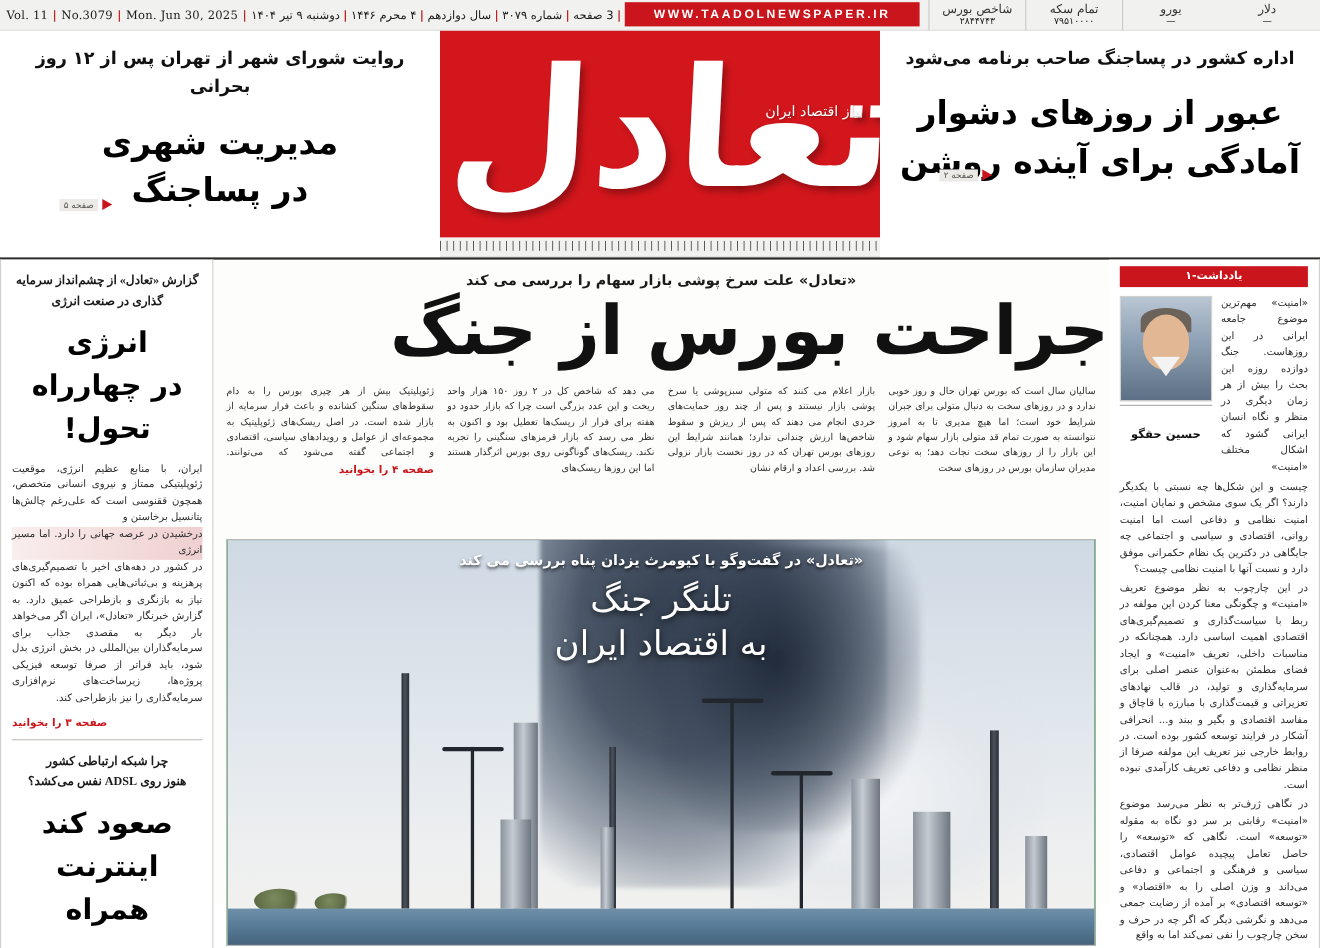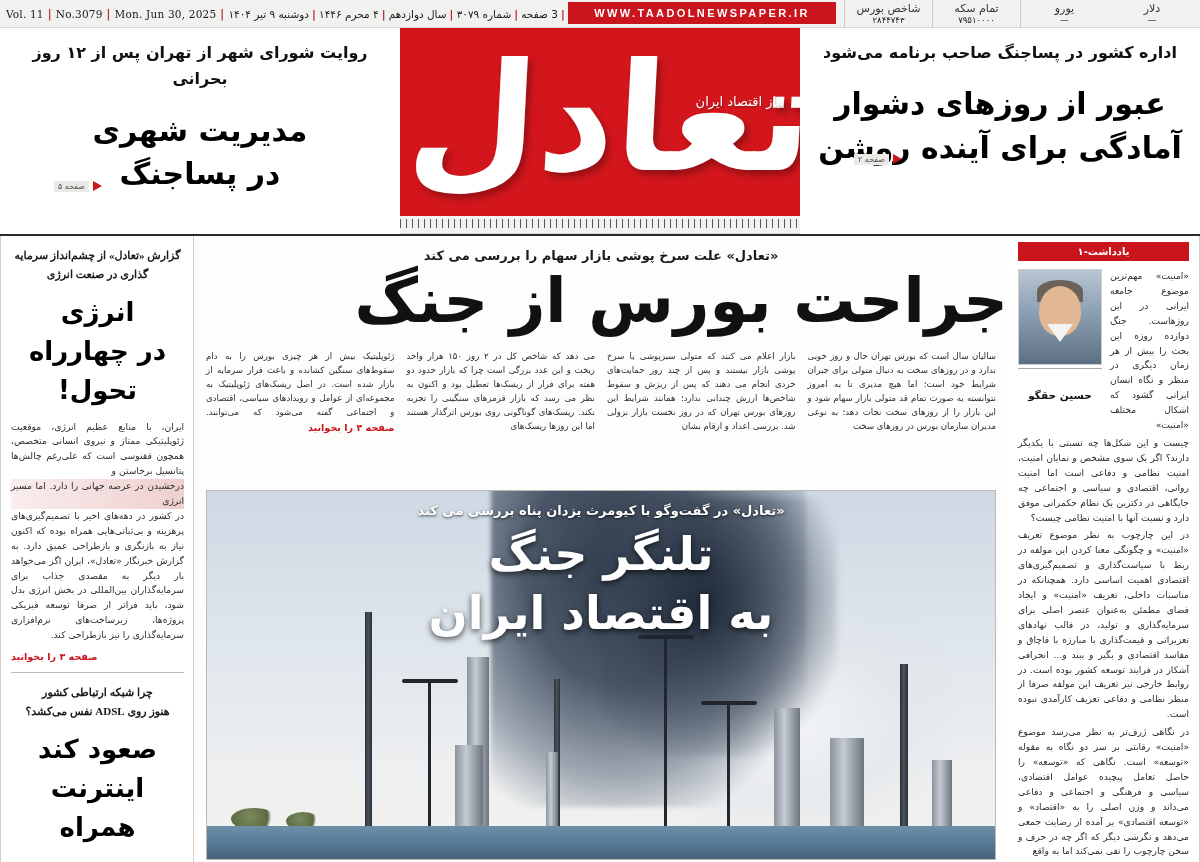--- a/index.html
+++ b/index.html
@@ -303,21 +303,21 @@
   .photo-overlay {
     position: absolute; top: 10px; right: 14px; left: 14px;
     text-align: center; direction: rtl; z-index: 5;
   }
   .ov-kicker {
     font-size: 13px; font-weight: bold; color: #fff;
     text-shadow: 0 1px 3px rgba(0,0,0,.75);
     line-height: 1.5;
   }
   .ov-title {
-    font-size: 46px; font-weight: bold; color: #fff; line-height: 1.3;
+    font-size: 31px; font-weight: normal; color: #fff; line-height: 1.3;
     text-shadow: 0 2px 6px rgba(0,0,0,.72);
     padding-top: 4px;
   }
 </style>
 </head>
 <body>
 
 <div class="page">
 
   <div class="topbar">

